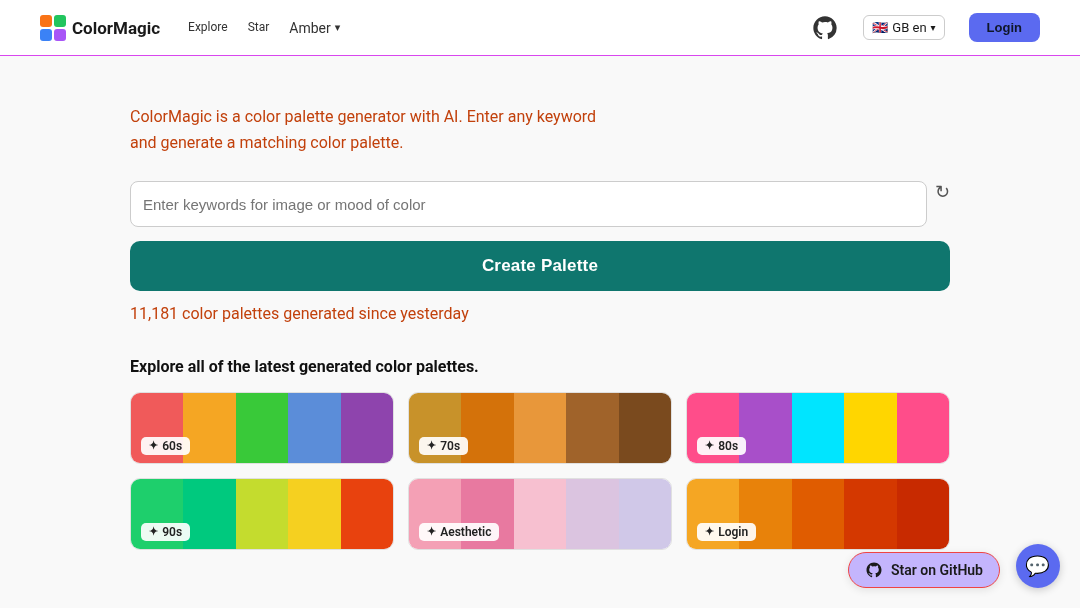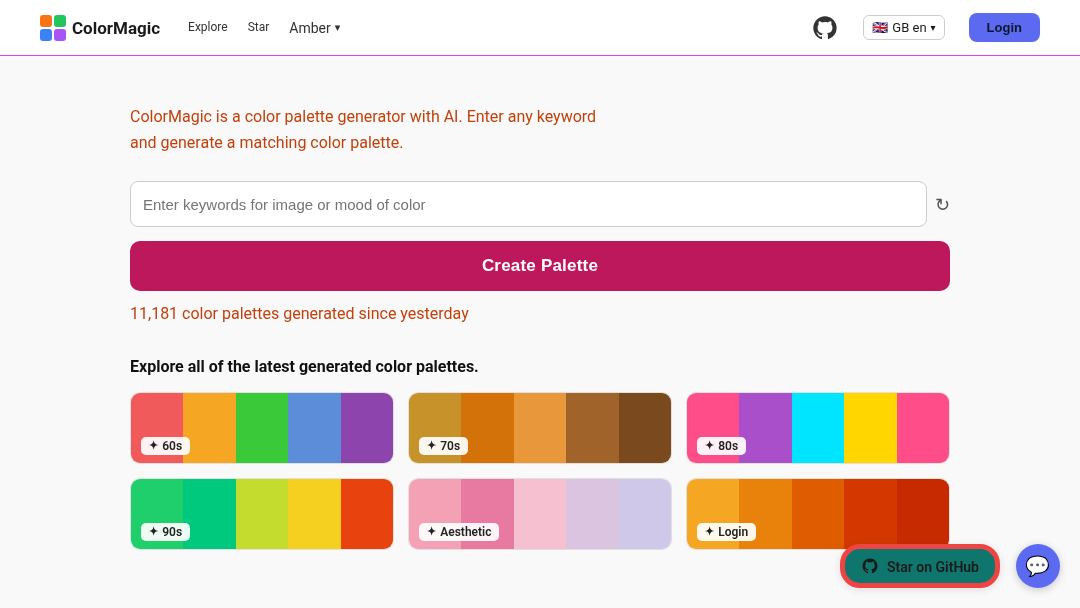--- a/index.html
+++ b/index.html
@@ -98,21 +98,20 @@
       font-size: 16px;
       color: #c2410c;
       margin-bottom: 26px;
       line-height: 1.6;
       max-width: 480px;
     }
 
     
     .search-row {
       display: flex;
-      align-items: center;
       gap: 8px;
       margin-bottom: 14px;
     }
     .search-input-wrap {
       flex: 1;
       display: flex;
       align-items: center;
       border: 1.5px solid #ccc;
       border-radius: 8px;
       background: #fff;
@@ -129,21 +128,21 @@
     }
     .refresh-icon {
       font-size: 18px;
       color: #555;
       cursor: pointer;
       user-select: none;
     }
 
     .create-btn {
       width: 100%;
-      background: #be185d;
+      background: #0f766e;
       color: #fff;
       border: none;
       border-radius: 10px;
       padding: 15px;
       font-size: 17px;
       font-weight: 600;
       cursor: pointer;
       letter-spacing: 0.2px;
     }
 
@@ -205,24 +204,24 @@
     .palette-label-icon {
       font-size: 11px;
     }
 
     
     .github-star-btn {
       position: fixed;
       bottom: 20px;
       right: 80px;
       display: flex;
-      align-items: flex-end;
+      align-items: center;
       gap: 8px;
-      background: #0f766e;
-      border: 5px solid #ef4444;
+      background: #c4b5fd;
+      border: 1px solid #ef4444;
       border-radius: 20px;
       padding: 8px 16px;
       font-size: 14px;
       font-weight: 600;
       cursor: pointer;
       box-shadow: 0 2px 8px rgba(0,0,0,0.1);
     }
 
     
     .chat-btn {

